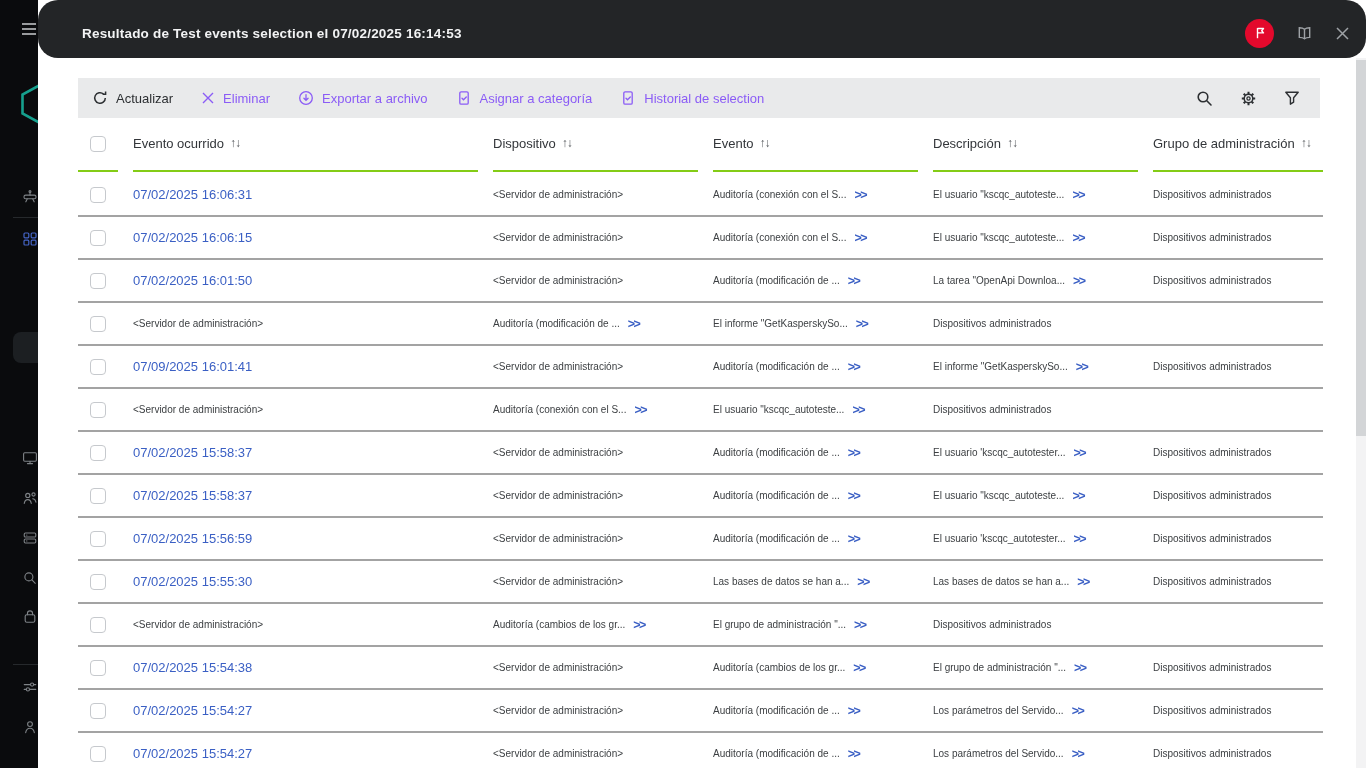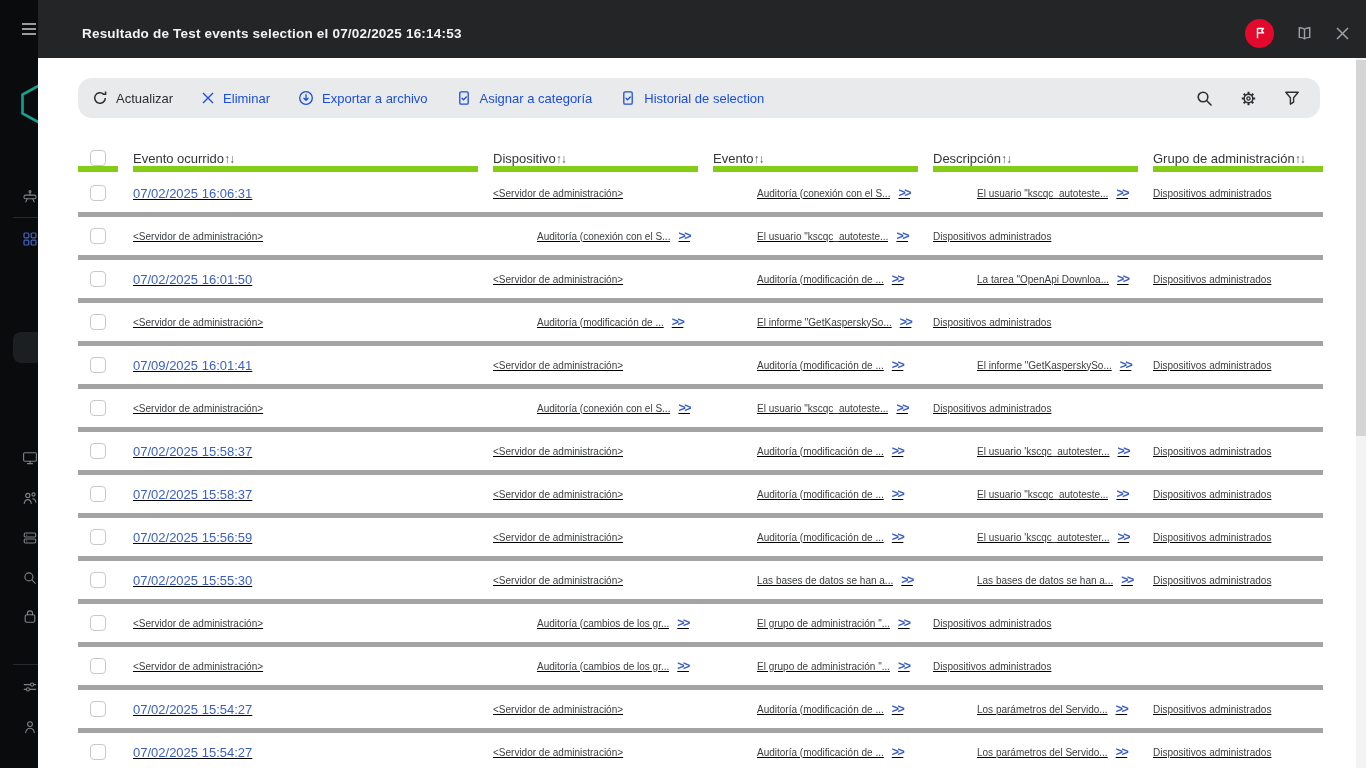--- a/index.html
+++ b/index.html
@@ -13,56 +13,56 @@
   .logo { position:absolute; left:21px; top:84px; }
   .nav-ic { position:absolute; left:22px; width:16px; height:16px; color:#7e8286; cursor:pointer; }
   .nav-ic svg { width:16px; height:16px; display:block; }
   .nav-ic.blue { color:#4565c6; }
   .sb-div { position:absolute; left:13px; width:25px; height:1px; background:#26292c; }
   .pill { position:absolute; left:13px; top:332px; width:25px; height:31px; background:#1c1f22;
           border-radius:8px 0 0 8px; cursor:pointer; }
 
   
   .panel-header { position:absolute; left:38px; top:0; right:0; height:58px; background:#232527;
-                  display:flex; align-items:center; padding:8px 16px 0 44px; }
+                  display:flex; align-items:center; padding:8px 16px 0 44px;border-radius:20px; }
   .p-title { flex:1; color:#f2f3f4; font-size:13.5px; font-weight:bold; letter-spacing:.2px; }
   .hdr-icons { display:flex; align-items:center; gap:21px; }
   .badge { width:29px; height:29px; border-radius:50%; background:#e3092c; display:flex;
            align-items:center; justify-content:center; cursor:pointer; }
   .hicon { color:#9ea2a6; display:flex; cursor:pointer; }
 
   .panel-body { position:absolute; left:38px; top:58px; right:0; bottom:0; background:#fff; }
 
   
-  .toolbar { margin:20px 46px 0 40px; height:40px; background:#e9eaeb; border-radius:14px;
+  .toolbar { margin:20px 46px 0 40px; height:40px; background:#e9eaeb; border-radius:0;
              display:flex; align-items:center; padding:0 20px 0 14px; gap:28px; }
   .tb-btn { display:flex; align-items:center; gap:8px; font-size:13px; color:#2c2f32;
             white-space:nowrap; cursor:pointer; }
   .tb-btn svg { display:block; }
-  .tb-btn.disabled { color:#1d4ed8; cursor:default; }
+  .tb-btn.disabled { color:#8b5cf6; cursor:default; }
   .tb-spacer { flex:1; }
   .tb-right { display:flex; align-items:center; gap:27px; }
   .tb-iconbtn { color:#2c2f32; display:flex; cursor:pointer; }
 
   
   .grid { display:grid; grid-template-columns:40px 345px 205px 205px 205px 170px;
           column-gap:15px; width:max-content; margin-left:40px; }
   .t-head { margin-top:18px; height:36px; }
-  .t-head .th { border-bottom:6px solid #84cc16; display:flex; align-items:flex-end; 
+  .t-head .th { border-bottom:2px solid #84cc16; display:flex; align-items:flex-start; gap:6px;
                 font-size:13px; color:#33363a; white-space:nowrap; overflow:hidden; cursor:pointer; }
   .sort { color:#55585c; font-size:12px; letter-spacing:-1px; flex:none; }
   .rows { margin-top:2px; }
-  .t-row { height:43px; border-bottom:5px solid #a3a3a3; align-items:center;text-decoration:underline; }
+  .t-row { height:43px; border-bottom:2px solid #a3a3a3; align-items:center; }
   .cb-cell { display:flex; align-items:center; height:100%; cursor:pointer; }
   .cb { width:16px; height:16px; border:1px solid #c6c9cd; border-radius:4px; background:#fff;
         margin-left:12px; display:block; }
   .cell { font-size:10px; color:#3d4043; white-space:nowrap; overflow:hidden; }
   .time-link { font-size:13px; color:#3a5fc4; text-decoration:none; white-space:nowrap;
                overflow:hidden; cursor:pointer; }
-  .cell-flex { display:flex; align-items:center; gap:8px; min-width:0;margin-left:44px; }
+  .cell-flex { display:flex; align-items:center; gap:8px; min-width:0; }
   .txt { white-space:nowrap; overflow:hidden; min-width:0; }
   .more { color:#3a5fc4; font-size:12.5px; font-weight:bold; letter-spacing:-1.5px; flex:none;
           cursor:pointer; text-decoration:none; }
 
   
   .sb-track { position:absolute; top:0; right:0; width:10px; height:100%; background:#f3f3f4; }
   .sb-thumb { position:absolute; top:2px; right:0; width:10px; height:376px; background:#d3d5d7;
               cursor:pointer; }
 </style>
 </head>
@@ -273,20 +273,21 @@
           <div class="cell-flex">
             <span class="cell txt">El usuario "kscqc_autoteste...</span>
             <a class="more">&gt;&gt;</a>
           </div>
           <div class="cell">Dispositivos administrados</div>
         </div>
         <div class="grid t-row">
           <label class="cb-cell">
             <span class="cb"></span>
           </label>
+          <a class="time-link">07/02/2025 16:06:15</a>
           <div class="cell">&lt;Servidor de administración&gt;</div>
           <div class="cell-flex">
             <span class="cell txt">Auditoría (conexión con el S...</span>
             <a class="more">&gt;&gt;</a>
           </div>
           <div class="cell-flex">
             <span class="cell txt">El usuario "kscqc_autoteste...</span>
             <a class="more">&gt;&gt;</a>
           </div>
           <div class="cell">Dispositivos administrados</div>
@@ -429,20 +430,21 @@
           <div class="cell-flex">
             <span class="cell txt">El grupo de administración "...</span>
             <a class="more">&gt;&gt;</a>
           </div>
           <div class="cell">Dispositivos administrados</div>
         </div>
         <div class="grid t-row">
           <label class="cb-cell">
             <span class="cb"></span>
           </label>
+          <a class="time-link">07/02/2025 15:54:38</a>
           <div class="cell">&lt;Servidor de administración&gt;</div>
           <div class="cell-flex">
             <span class="cell txt">Auditoría (cambios de los gr...</span>
             <a class="more">&gt;&gt;</a>
           </div>
           <div class="cell-flex">
             <span class="cell txt">El grupo de administración "...</span>
             <a class="more">&gt;&gt;</a>
           </div>
           <div class="cell">Dispositivos administrados</div>

